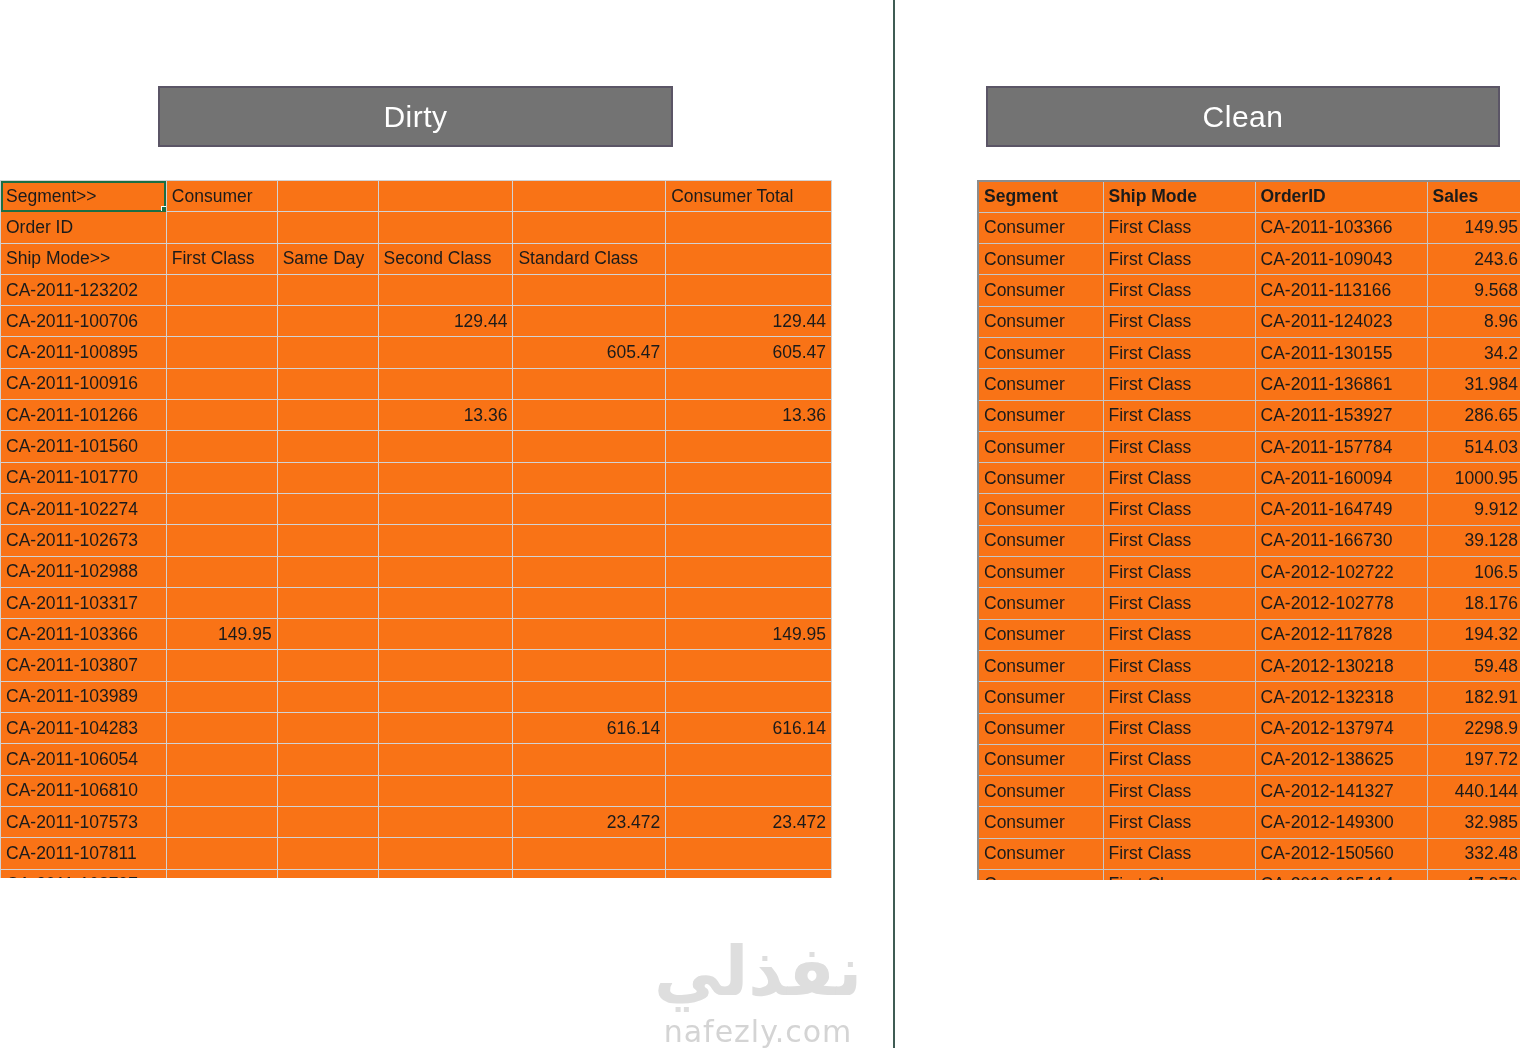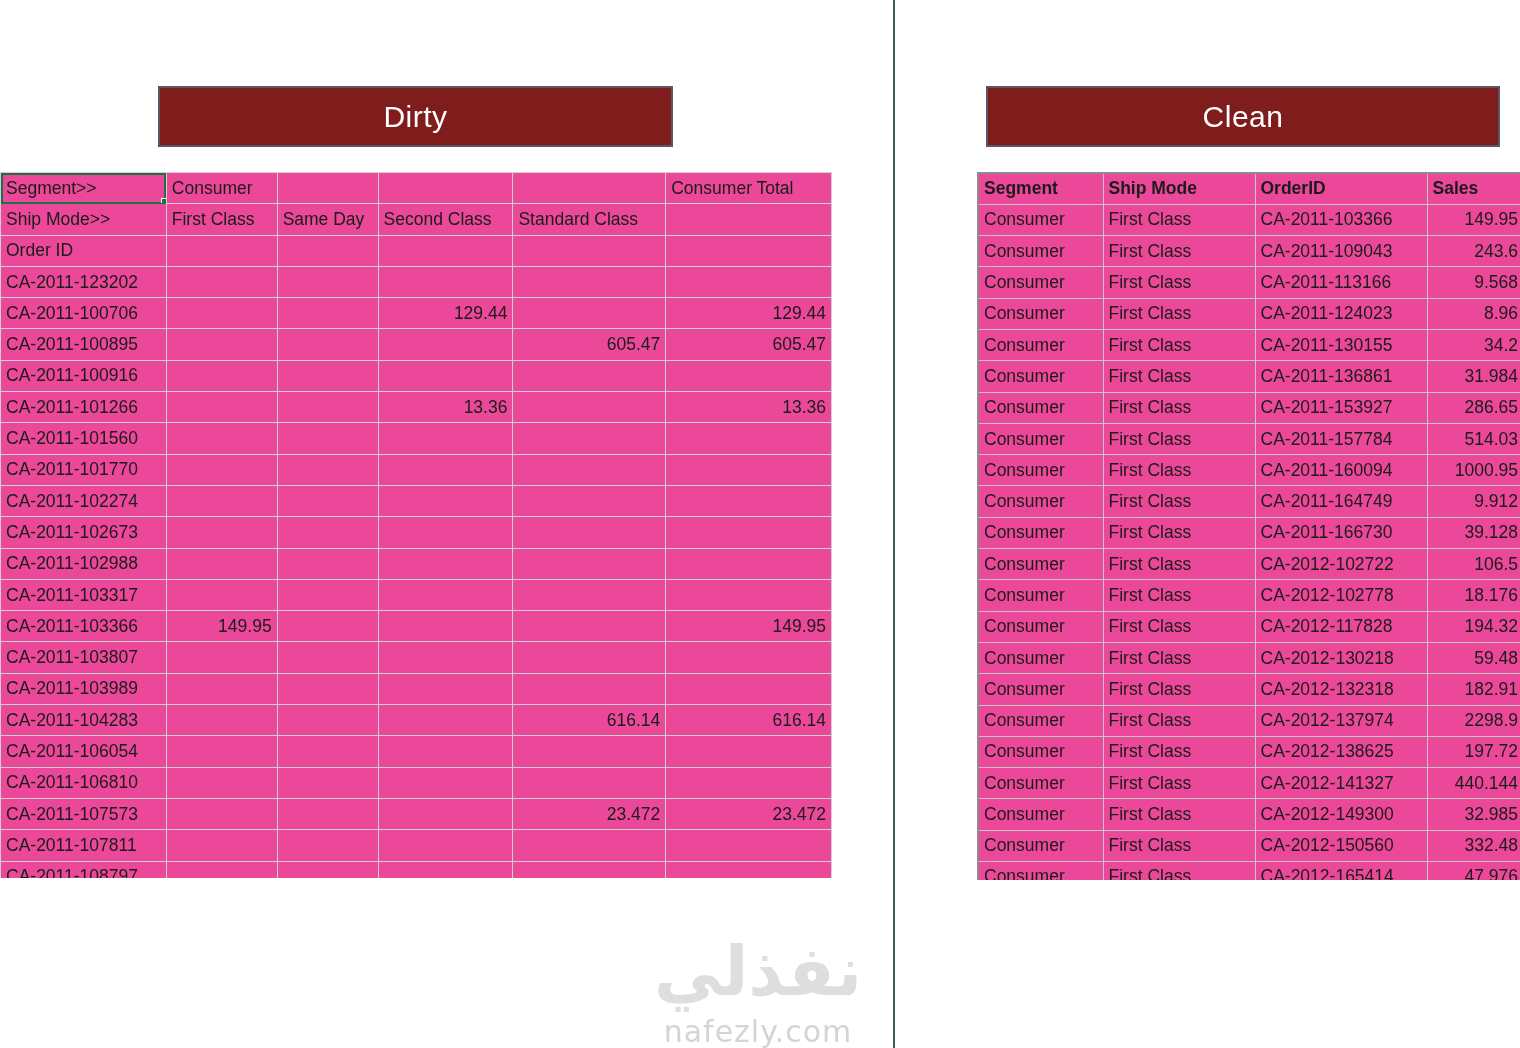--- a/index.html
+++ b/index.html
@@ -7,29 +7,29 @@
     width:1520px;height:1048px;position:relative;overflow:hidden;
     background:#ffffff;
     font-family:"Liberation Sans","DejaVu Sans",sans-serif;
     -webkit-font-smoothing:antialiased;
   }
   
   .divider{position:absolute;left:893px;top:0;width:2px;height:1048px;background:#3f5c54;}
 
   
   .banner{
-    position:absolute;height:61px;background:#7f1d1d;border:2px solid #5b5566;
+    position:absolute;height:61px;background:#737373;border:2px solid #5b5566;
     display:flex;align-items:center;justify-content:center;
     color:#ffffff;font-size:30px;letter-spacing:.5px;box-sizing:border-box;
   }
   .banner.dirty-banner{left:158px;top:86px;width:515px;}
   .banner.clean-banner{left:986px;top:86px;width:514px;}
 
   
-  .sheet{border-collapse:collapse;table-layout:fixed;background:#ec4899;}
+  .sheet{border-collapse:collapse;table-layout:fixed;background:#f97316;margin-top:8px;}
   .sheet td{
     height:31.3px;box-sizing:border-box;padding:0 5px;
     font-size:17.5px;color:#1b1b1b;white-space:nowrap;overflow:hidden;
     vertical-align:middle;
   }
   .sheet td.num{text-align:right;}
 
   .dirty-wrap{position:absolute;left:0;top:172px;width:832px;height:706px;overflow:hidden;}
   .dirty td{border:1px solid #d2d2d2;}
 
@@ -78,33 +78,33 @@
     <tbody id="dirty-body">
         <tr>
           <td class="sel">Segment&gt;&gt;</td>
           <td>Consumer</td>
           <td></td>
           <td></td>
           <td></td>
           <td>Consumer Total</td>
         </tr>
         <tr>
+          <td>Order ID</td>
+          <td></td>
+          <td></td>
+          <td></td>
+          <td></td>
+          <td></td>
+        </tr>
+        <tr>
           <td>Ship Mode&gt;&gt;</td>
           <td>First Class</td>
           <td>Same Day</td>
           <td>Second Class</td>
           <td>Standard Class</td>
-          <td></td>
-        </tr>
-        <tr>
-          <td>Order ID</td>
-          <td></td>
-          <td></td>
-          <td></td>
-          <td></td>
           <td></td>
         </tr>
         <tr>
           <td>CA-2011-123202</td>
           <td></td>
           <td></td>
           <td></td>
           <td></td>
           <td></td>
         </tr>

